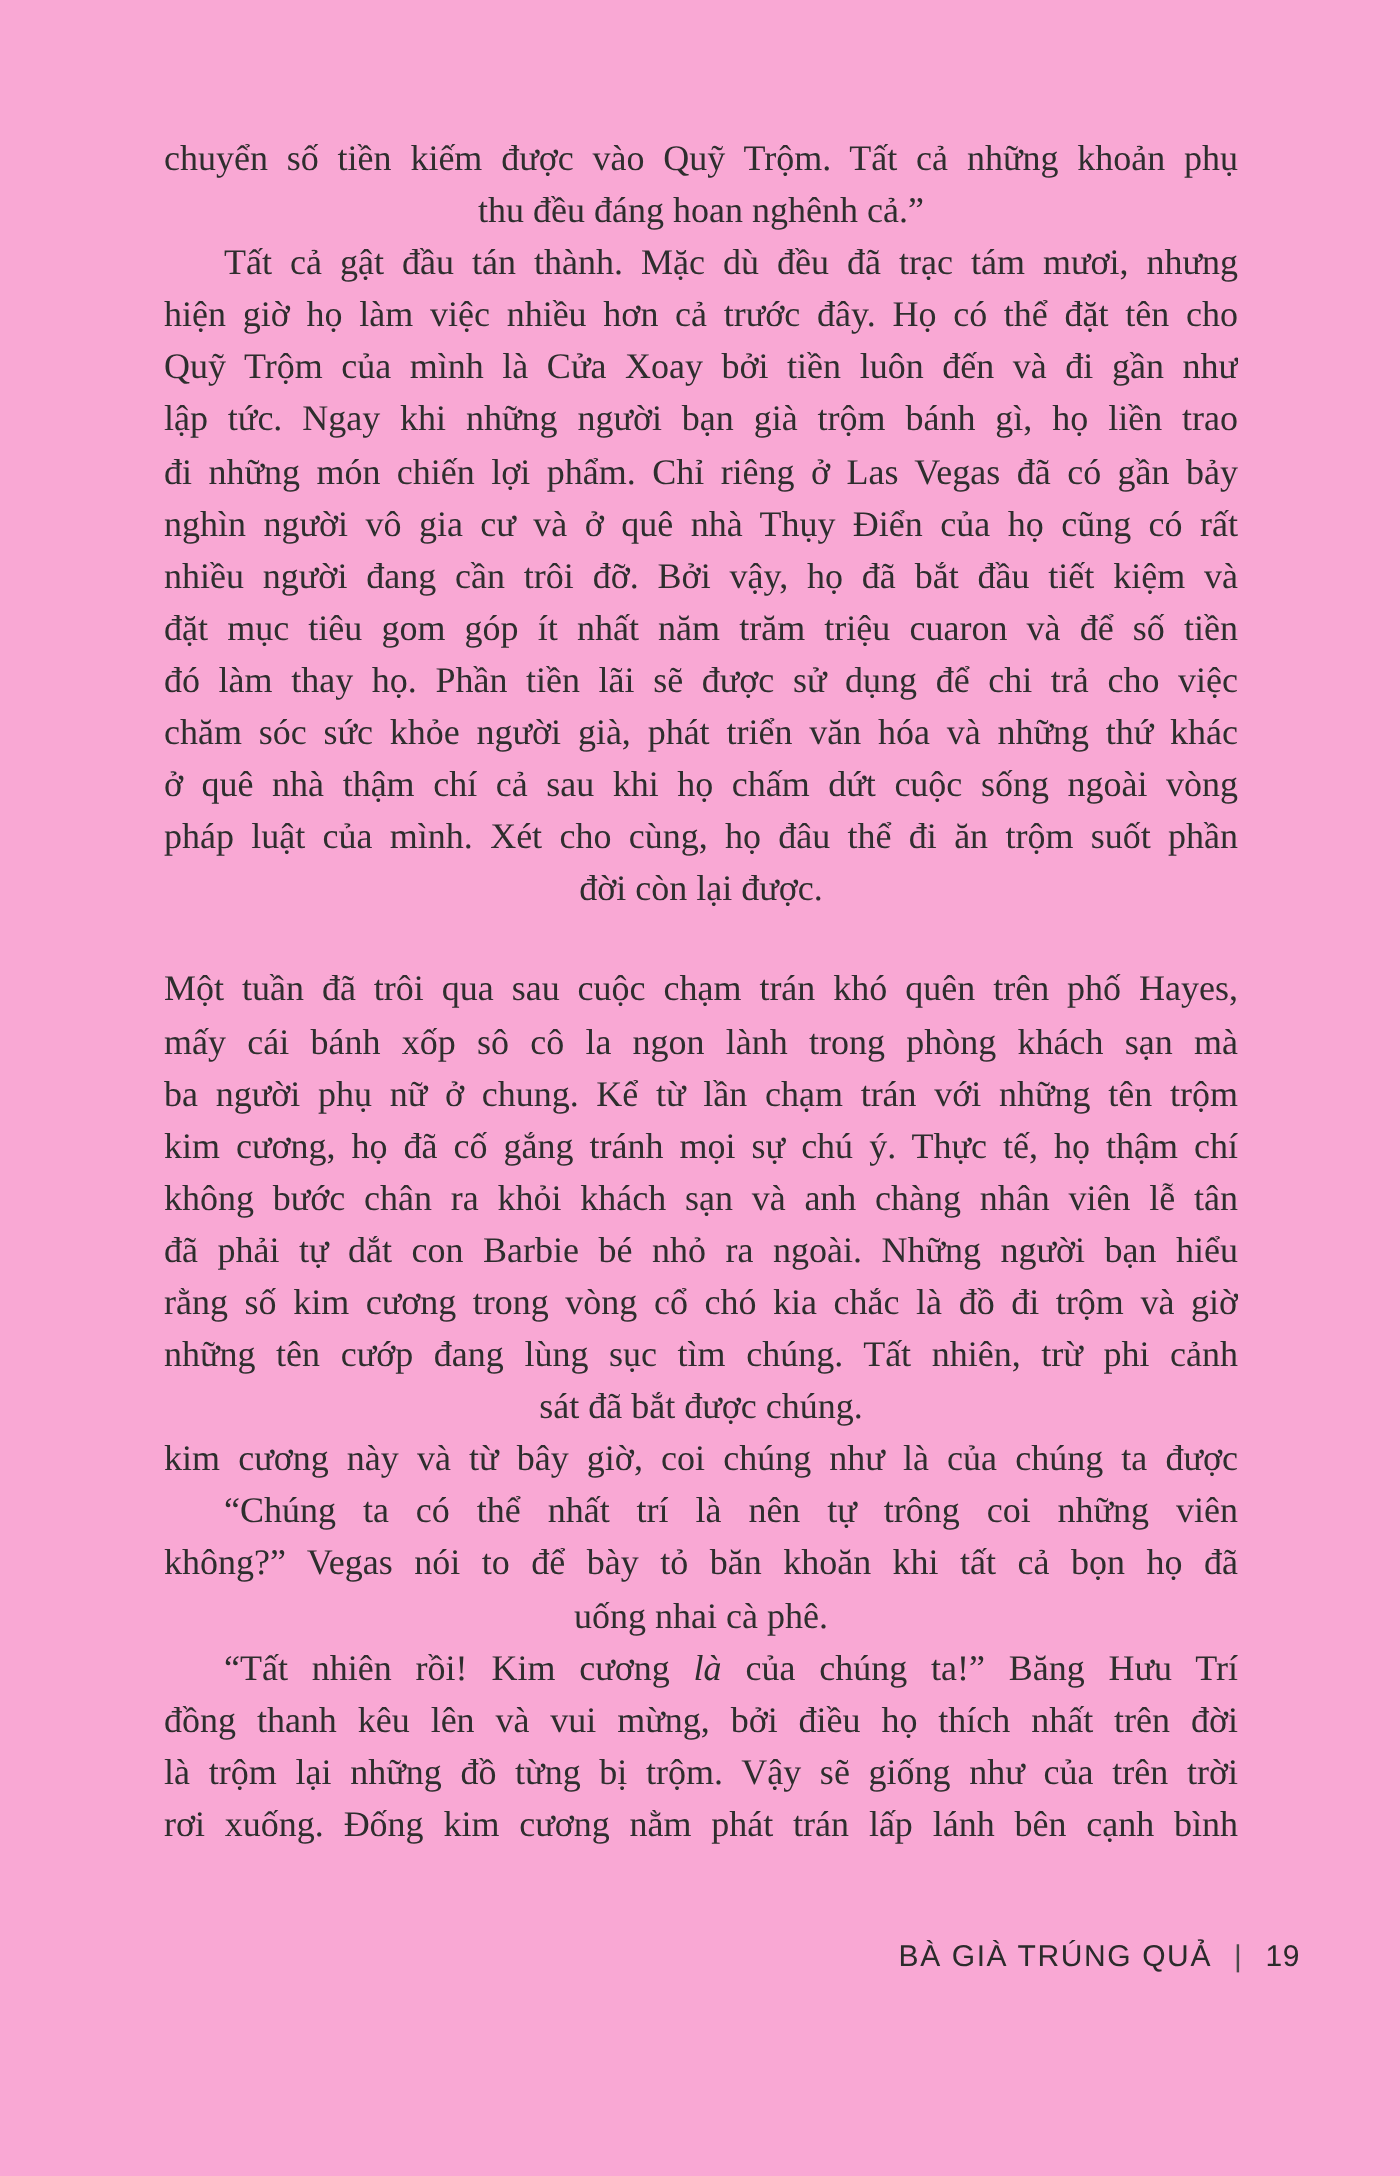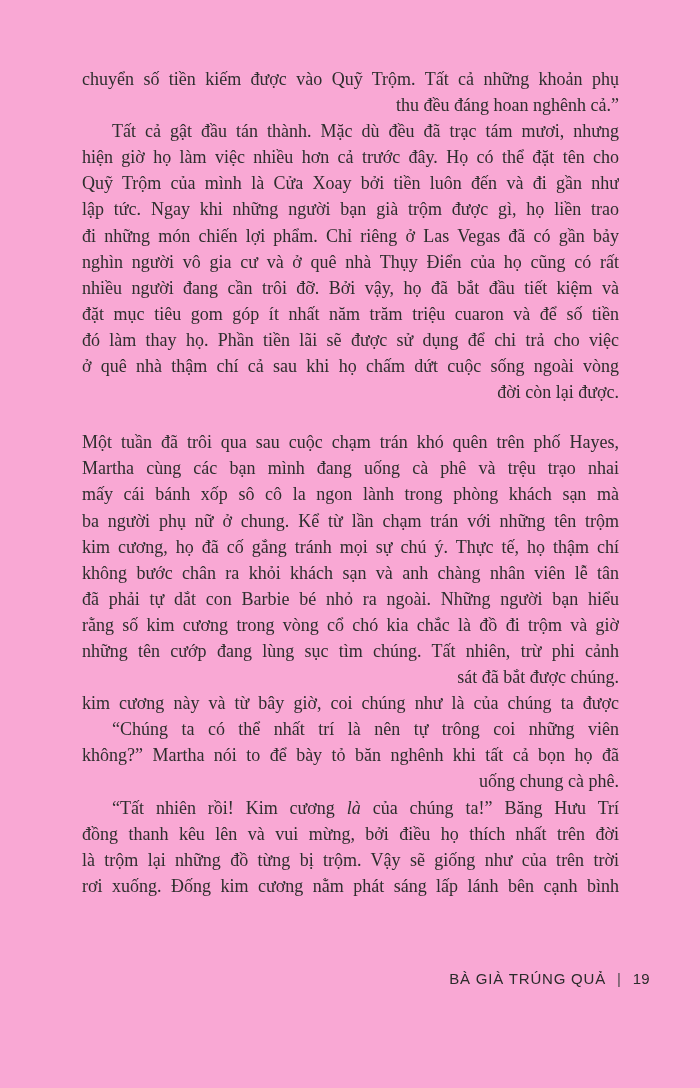--- a/index.html
+++ b/index.html
@@ -22,21 +22,21 @@
     top: 66px;
     width: 537px;
     font-family: "Liberation Serif", serif;
     font-size: 18px;
     color: #2e2e2e;
   }
   .line {
     height: 26.1px;
     line-height: 26.1px;
     overflow: hidden;
-    text-align: right;
+    text-align: center;
     white-space: nowrap;
   }
   .line.j {
     white-space: normal;
     text-align: justify;
     text-align-last: justify;
   }
   .line.ind {
     text-indent: 30px;
   }
@@ -70,46 +70,47 @@
 <body>
 
 <div class="page">
 
   <div class="text-block">
       <div class="line j"><span>chuyển số tiền kiếm được vào Quỹ Trộm. Tất cả những khoản phụ</span></div>
       <div class="line"><span>thu đều đáng hoan nghênh cả.”</span></div>
       <div class="line j ind"><span>Tất cả gật đầu tán thành. Mặc dù đều đã trạc tám mươi, nhưng</span></div>
       <div class="line j"><span>hiện giờ họ làm việc nhiều hơn cả trước đây. Họ có thể đặt tên cho</span></div>
       <div class="line j"><span>Quỹ Trộm của mình là Cửa Xoay bởi tiền luôn đến và đi gần như</span></div>
-      <div class="line j"><span>lập tức. Ngay khi những người bạn già trộm được gì, họ liền trao</span></div>
+      <div class="line j"><span>lập tức. Ngay khi những người bạn già trộm bánh gì, họ liền trao</span></div>
       <div class="line j"><span>đi những món chiến lợi phẩm. Chỉ riêng ở Las Vegas đã có gần bảy</span></div>
       <div class="line j"><span>nghìn người vô gia cư và ở quê nhà Thụy Điển của họ cũng có rất</span></div>
       <div class="line j"><span>nhiều người đang cần trôi đỡ. Bởi vậy, họ đã bắt đầu tiết kiệm và</span></div>
       <div class="line j"><span>đặt mục tiêu gom góp ít nhất năm trăm triệu cuaron và để số tiền</span></div>
       <div class="line j"><span>đó làm thay họ. Phần tiền lãi sẽ được sử dụng để chi trả cho việc</span></div>
+      <div class="line j"><span>chăm sóc sức khỏe người già, phát triển văn hóa và những thứ khác</span></div>
       <div class="line j"><span>ở quê nhà thậm chí cả sau khi họ chấm dứt cuộc sống ngoài vòng</span></div>
+      <div class="line j"><span>pháp luật của mình. Xét cho cùng, họ đâu thể đi ăn trộm suốt phần</span></div>
       <div class="line"><span>đời còn lại được.</span></div>
       <div class="line j gap"><span>Một tuần đã trôi qua sau cuộc chạm trán khó quên trên phố Hayes,</span></div>
-      <div class="line j"><span>Martha cùng các bạn mình đang uống cà phê và trệu trạo nhai</span></div>
       <div class="line j"><span>mấy cái bánh xốp sô cô la ngon lành trong phòng khách sạn mà</span></div>
       <div class="line j"><span>ba người phụ nữ ở chung. Kể từ lần chạm trán với những tên trộm</span></div>
       <div class="line j"><span>kim cương, họ đã cố gắng tránh mọi sự chú ý. Thực tế, họ thậm chí</span></div>
       <div class="line j"><span>không bước chân ra khỏi khách sạn và anh chàng nhân viên lễ tân</span></div>
       <div class="line j"><span>đã phải tự dắt con Barbie bé nhỏ ra ngoài. Những người bạn hiểu</span></div>
       <div class="line j"><span>rằng số kim cương trong vòng cổ chó kia chắc là đồ đi trộm và giờ</span></div>
       <div class="line j"><span>những tên cướp đang lùng sục tìm chúng. Tất nhiên, trừ phi cảnh</span></div>
       <div class="line"><span>sát đã bắt được chúng.</span></div>
       <div class="line j"><span>kim cương này và từ bây giờ, coi chúng như là của chúng ta được</span></div>
       <div class="line j ind"><span>“Chúng ta có thể nhất trí là nên tự trông coi những viên</span></div>
-      <div class="line j"><span>không?” Martha nói to để bày tỏ băn nghênh khi tất cả bọn họ đã</span></div>
-      <div class="line"><span>uống chung cà phê.</span></div>
+      <div class="line j"><span>không?” Vegas nói to để bày tỏ băn khoăn khi tất cả bọn họ đã</span></div>
+      <div class="line"><span>uống nhai cà phê.</span></div>
       <div class="line j ind"><span>“Tất nhiên rồi! Kim cương </span><i>là</i><span> của chúng ta!” Băng Hưu Trí</span></div>
       <div class="line j"><span>đồng thanh kêu lên và vui mừng, bởi điều họ thích nhất trên đời</span></div>
       <div class="line j"><span>là trộm lại những đồ từng bị trộm. Vậy sẽ giống như của trên trời</span></div>
-      <div class="line j"><span>rơi xuống. Đống kim cương nằm phát sáng lấp lánh bên cạnh bình</span></div>
+      <div class="line j"><span>rơi xuống. Đống kim cương nằm phát trán lấp lánh bên cạnh bình</span></div>
     </div>
 
   <div class="footer">
     <span>BÀ GIÀ TRÚNG QUẢ</span>
     <span class="sep">|</span>
     <span class="pagenum">19</span>
   </div>
 
 </div>
 

